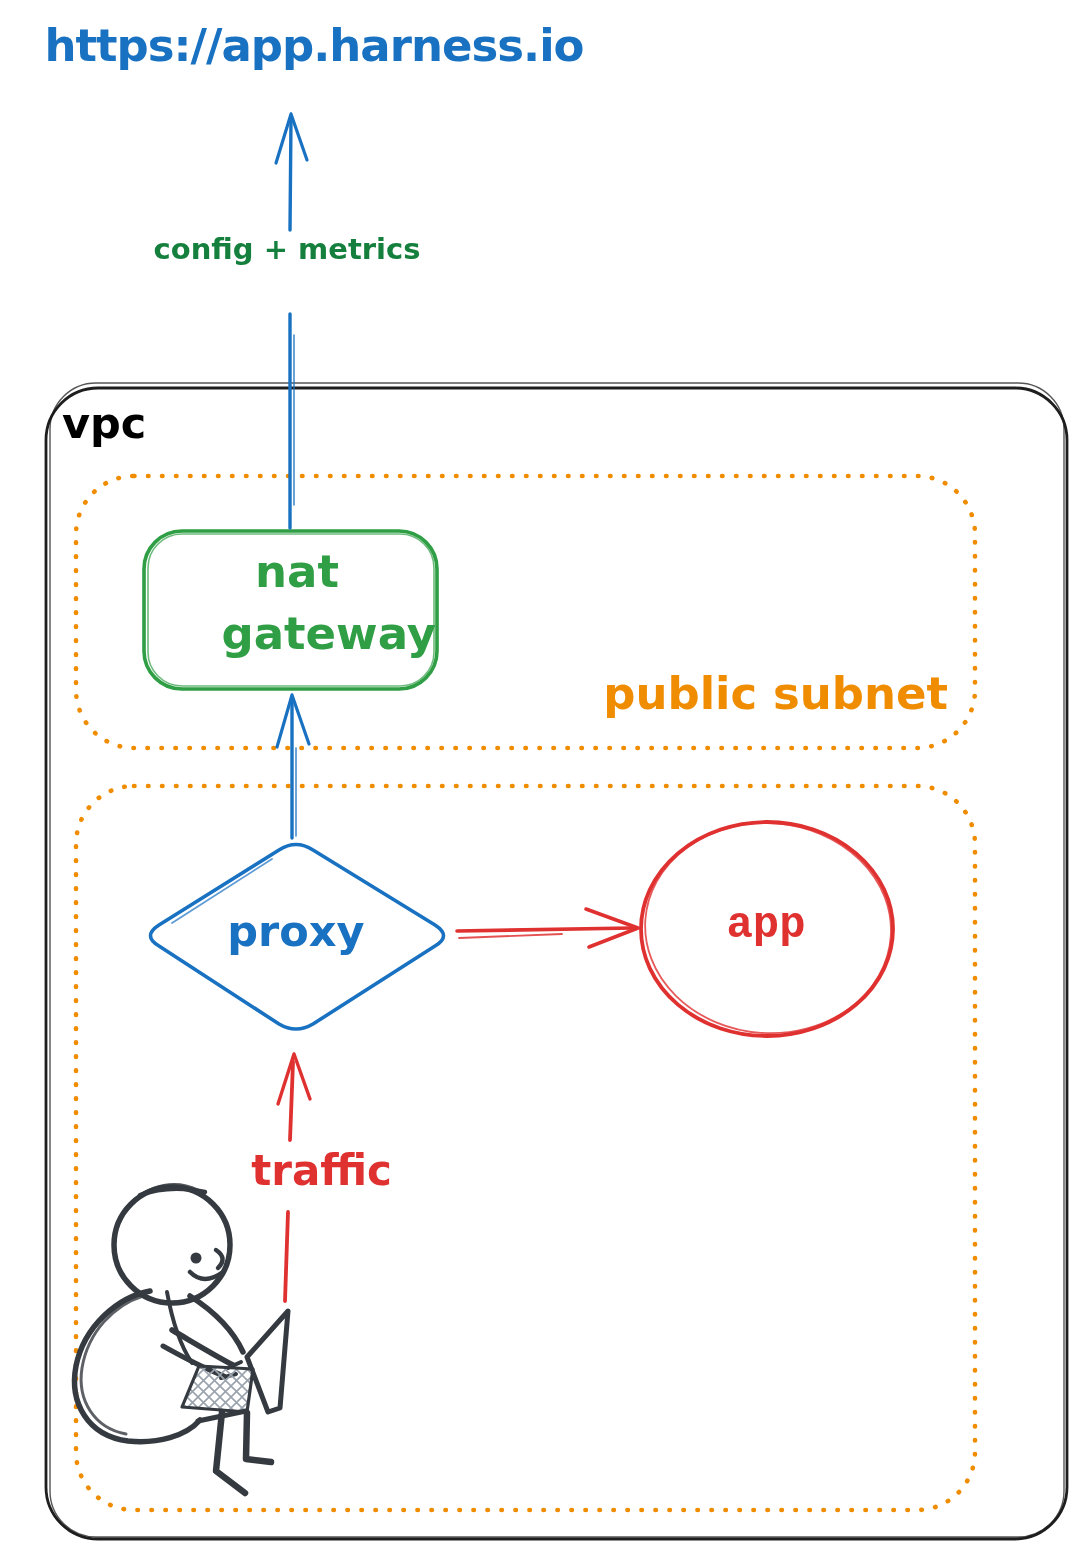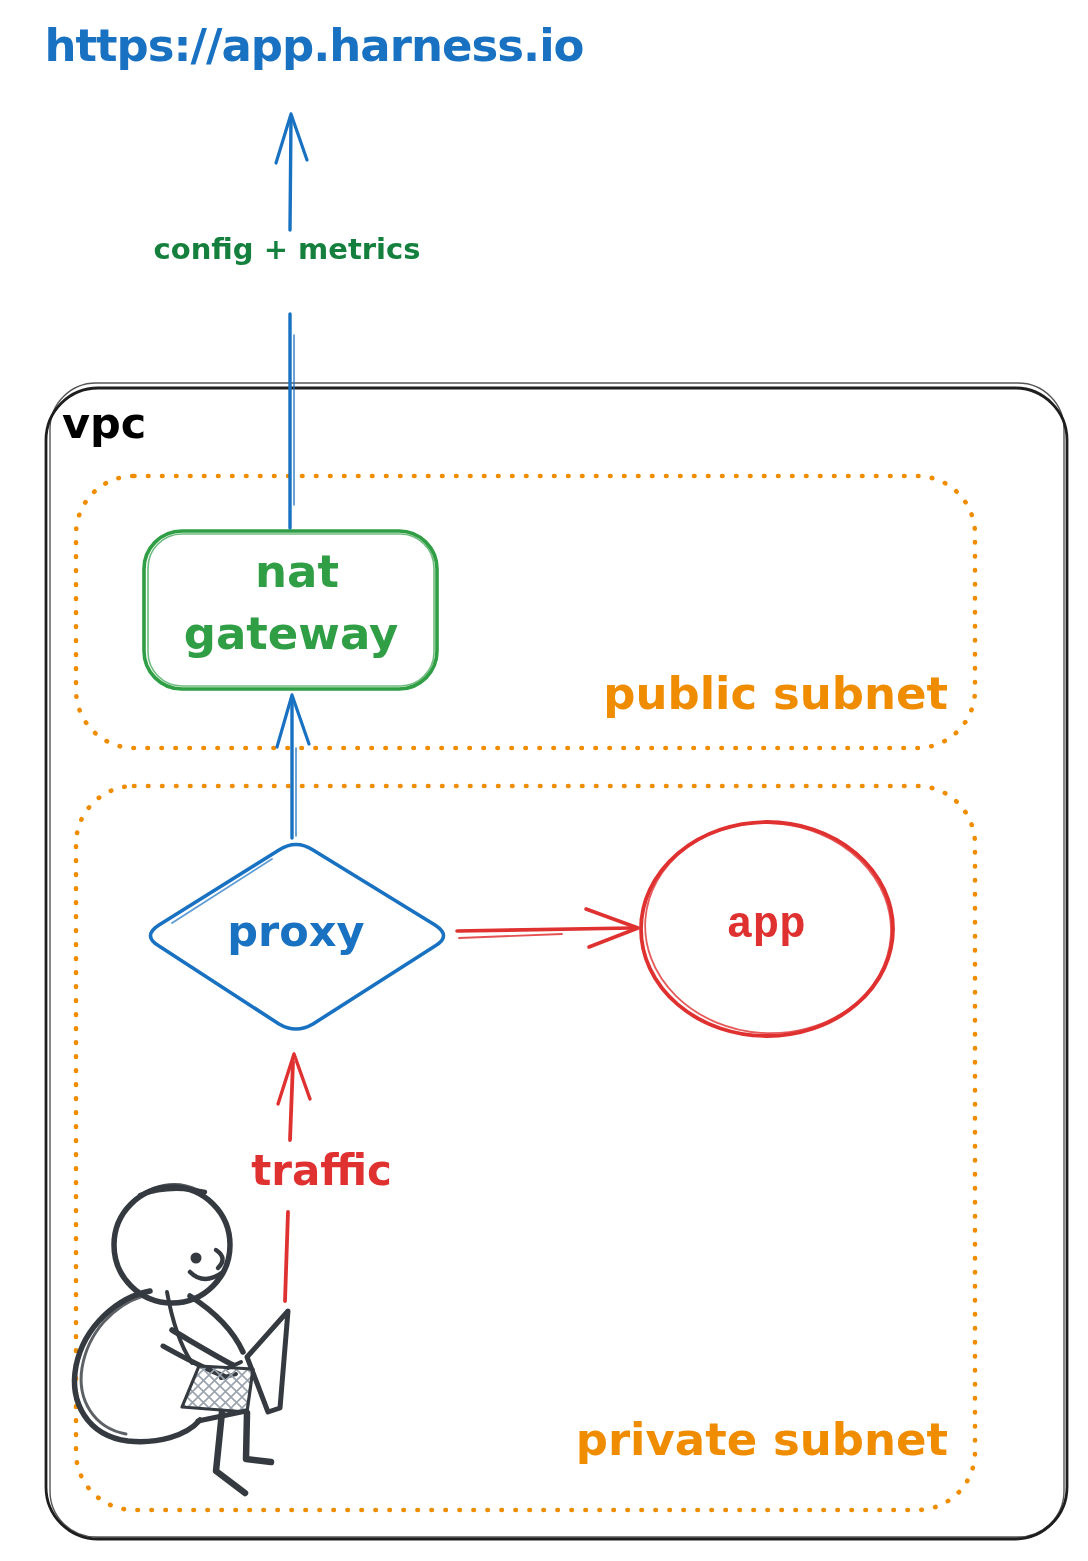--- a/index.html
+++ b/index.html
@@ -14,21 +14,21 @@
   .txt{
     position:absolute;
     font-weight:700;
     line-height:1.08;
     white-space:nowrap;
   }
   .txt-url      {left:4px;   top:22px;   width:620px; text-align:center; font-size:45px; color:#1971c2; letter-spacing:-1px;}
   .txt-cfg      {left:40px;  top:234px;  width:494px; text-align:center; font-size:29px; color:#15803d;}
   .txt-vpc      {left:62px;  top:400px;  font-size:43px; color:#000000;}
   .txt-nat1     {left:146px; top:548px;  width:290px; text-align:center; font-size:45px; color:#2f9e44;margin-left:6px;}
-  .txt-nat2     {left:146px; top:610px;  width:290px; text-align:center; font-size:45px; color:#2f9e44;}
+  .txt-nat2     {left:146px; top:610px;  width:290px; text-align:right; font-size:45px; color:#2f9e44;}
   .txt-pub      {left:520px; top:670px;  width:428px; text-align:right;  font-size:45px; color:#f08c00;}
   .txt-proxy    {left:196px; top:908px;  width:200px; text-align:center; font-size:43px; color:#1971c2;}
   .txt-app      {left:666px; top:902px;  width:200px; text-align:center; font-size:44px; color:#e03131;font-family:Liberation Mono, monospace;}
   .txt-traffic  {left:192px; top:1148px; width:200px; text-align:right; font-size:42px; color:#e03131;}
   .txt-priv     {left:520px; top:1416px; width:428px; text-align:right;  font-size:45px; color:#f08c00;}
 </style>
 </head>
 <body>
 
 <div class="canvas">
@@ -119,15 +119,14 @@
 
   <div class="txt txt-url">https://app.harness.io</div>
   <div class="txt txt-cfg">config + metrics</div>
   <div class="txt txt-vpc">vpc</div>
   <div class="txt txt-nat1">nat</div>
   <div class="txt txt-nat2">gateway</div>
   <div class="txt txt-pub">public subnet</div>
   <div class="txt txt-proxy">proxy</div>
   <div class="txt txt-app">app</div>
   <div class="txt txt-traffic">traffic</div>
-  <div class="txt txt-priv">private subnet</div>
 
 </div>
 
 </body></html>

